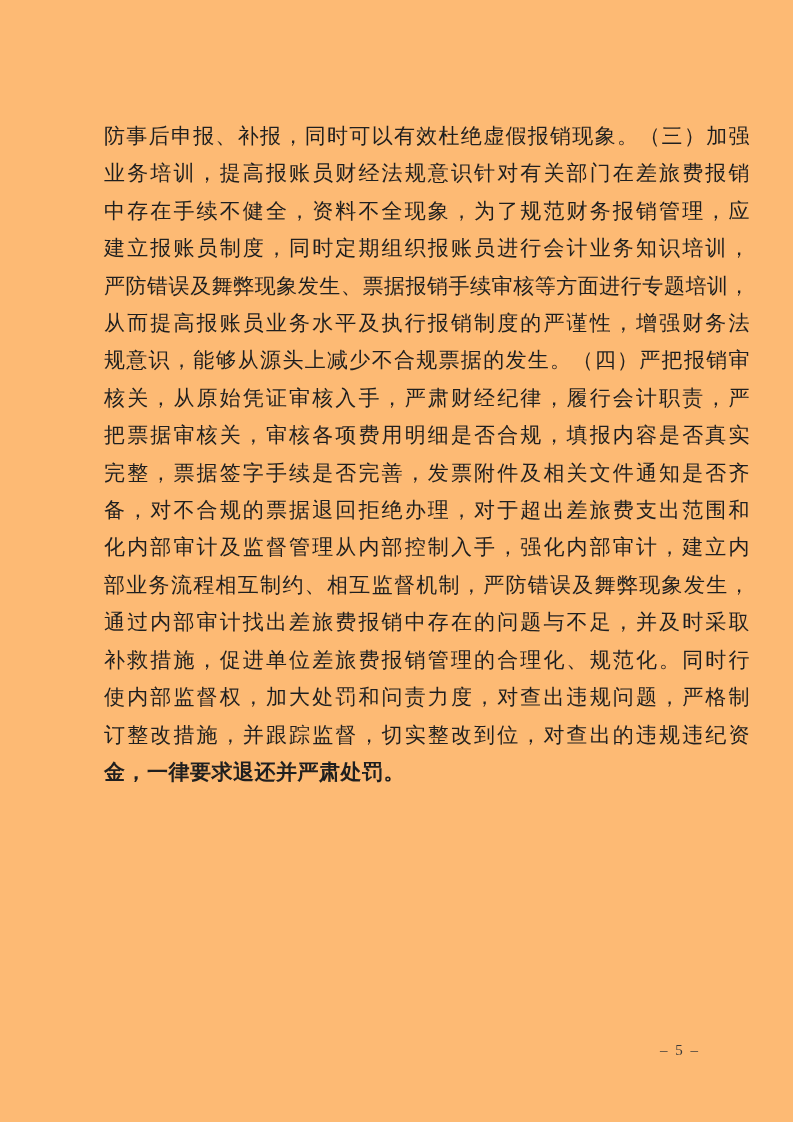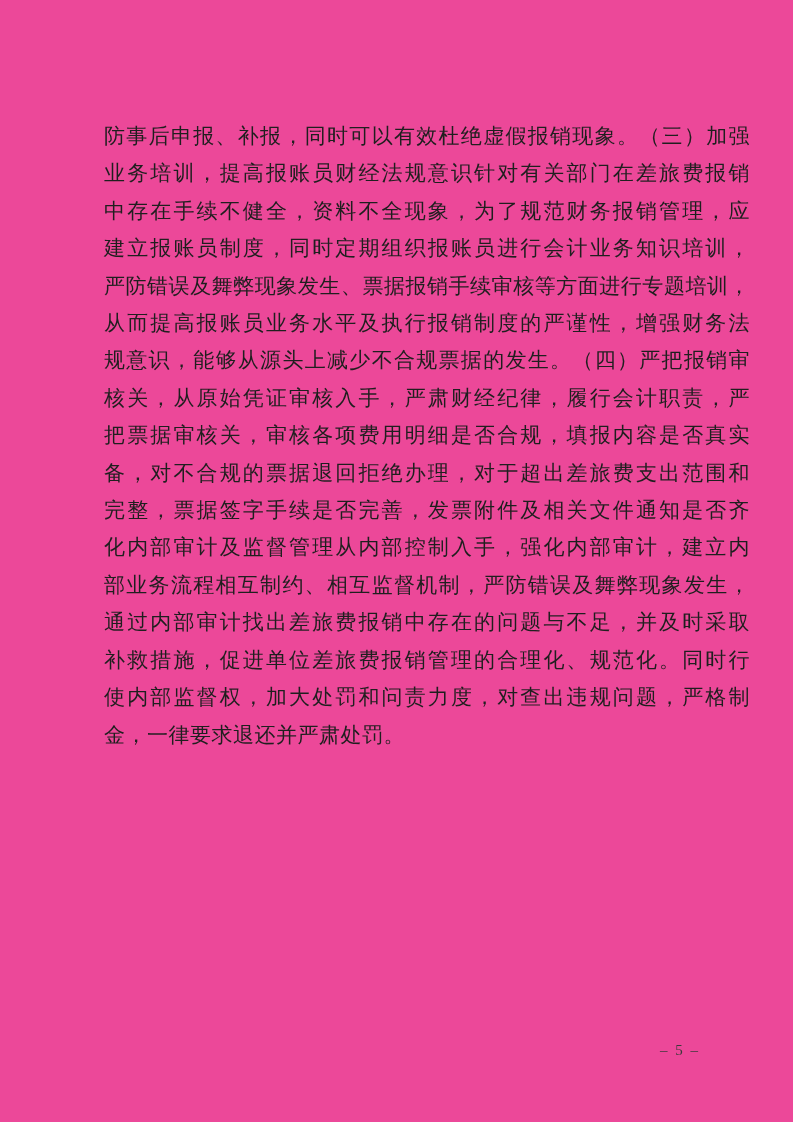--- a/index.html
+++ b/index.html
@@ -28,50 +28,52 @@
   .line {
     text-align: justify;
     text-align-last: justify;
     
     font-weight: 400;
     white-space: nowrap;
     white-space: normal;
   }
   .line.last-line {
     text-align-last: left;
+    font-weight: bold;
   }
   .footer-page-number {
     position: absolute;
     left: 660px;
     top: 1042px;
     font-size: 15px;
     letter-spacing: 2px;
     font-family: "Liberation Serif", "DejaVu Serif", serif;
   }
 </style>
 </head>
 <body>
 
-<div class="page" style="background: #ec4899;">
+<div class="page" style="background: #fdba74;">
 
   <div class="text-block" style="color: rgb(31, 31, 31);">
       <div class="line">防事后申报、补报，同时可以有效杜绝虚假报销现象。（三）加强</div>
       <div class="line">业务培训，提高报账员财经法规意识针对有关部门在差旅费报销</div>
       <div class="line">中存在手续不健全，资料不全现象，为了规范财务报销管理，应</div>
       <div class="line">建立报账员制度，同时定期组织报账员进行会计业务知识培训，</div>
       <div class="line">严防错误及舞弊现象发生、票据报销手续审核等方面进行专题培训，</div>
       <div class="line">从而提高报账员业务水平及执行报销制度的严谨性，增强财务法</div>
       <div class="line">规意识，能够从源头上减少不合规票据的发生。（四）严把报销审</div>
       <div class="line">核关，从原始凭证审核入手，严肃财经纪律，履行会计职责，严</div>
       <div class="line">把票据审核关，审核各项费用明细是否合规，填报内容是否真实</div>
+      <div class="line">完整，票据签字手续是否完善，发票附件及相关文件通知是否齐</div>
       <div class="line">备，对不合规的票据退回拒绝办理，对于超出差旅费支出范围和</div>
-      <div class="line">完整，票据签字手续是否完善，发票附件及相关文件通知是否齐</div>
       <div class="line">化内部审计及监督管理从内部控制入手，强化内部审计，建立内</div>
       <div class="line">部业务流程相互制约、相互监督机制，严防错误及舞弊现象发生，</div>
       <div class="line">通过内部审计找出差旅费报销中存在的问题与不足，并及时采取</div>
       <div class="line">补救措施，促进单位差旅费报销管理的合理化、规范化。同时行</div>
       <div class="line">使内部监督权，加大处罚和问责力度，对查出违规问题，严格制</div>
+      <div class="line">订整改措施，并跟踪监督，切实整改到位，对查出的违规违纪资</div>
       <div class="line last-line">金，一律要求退还并严肃处罚。</div>
     </div>
 
   <div class="footer-page-number" style="color: rgb(58, 58, 58);">– 5 –</div>
 
 </div>
 
 </body></html>

